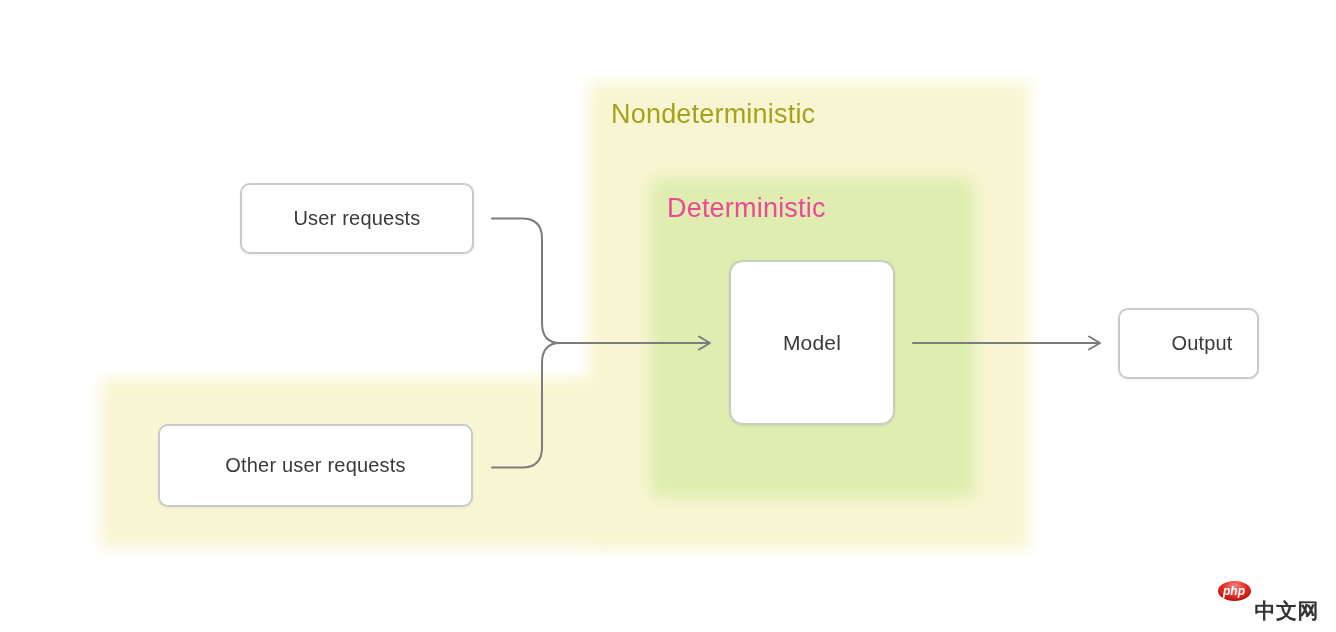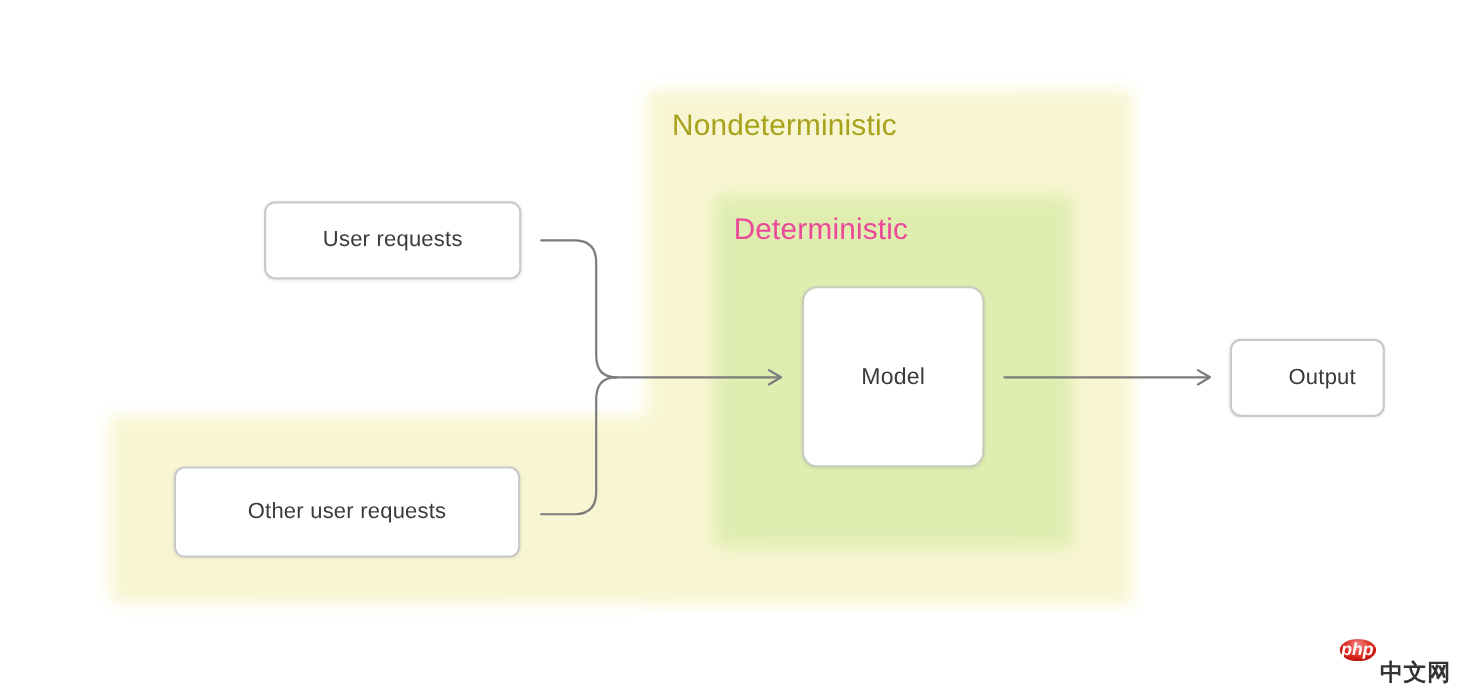--- a/index.html
+++ b/index.html
@@ -70,21 +70,21 @@
   .wm-badge {
     width: 33px;
     height: 20px;
     border-radius: 50% / 50%;
     display: flex;
     align-items: center;
     justify-content: center;
     color: #ffffff;
     font-weight: bold;
     font-style: italic;
-    font-size: 16px;
+    font-size: 12px;
     line-height: 1;
     background-image: radial-gradient(ellipse at 50% 28%, rgba(255,255,255,0.45), rgba(255,255,255,0) 55%);
     box-shadow: inset 0 -2px 3px rgba(120,0,0,0.45);
     margin-left: 11px;
   }
   .wm-text {
     font-weight: bold;
     font-size: 21px;
     letter-spacing: 0.5px;
     margin-top: 41px;

